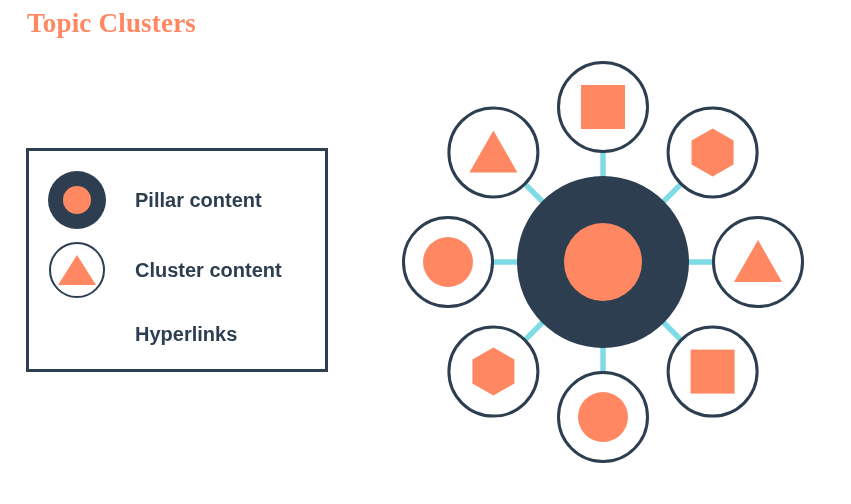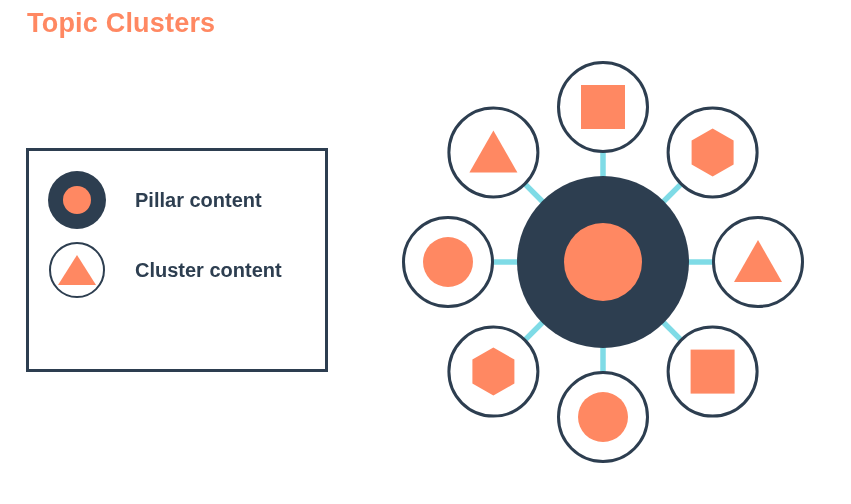--- a/index.html
+++ b/index.html
@@ -17,20 +17,21 @@
     overflow:hidden;
     font-family:"Liberation Sans", sans-serif;
   }
   .page-title{
     position:absolute;
     left:27px;top:8px;
     font-size:27px;
     font-weight:bold;
     letter-spacing:0.2px;
     color:var(--orange);
+    font-family:Liberation Serif, serif;
   }
   .legend-box{
     position:absolute;
     left:26px;top:148px;
     width:302px;height:224px;
     border:3px solid var(--navy);
     background:var(--bg);
   }
   .legend-row{
     position:absolute;
@@ -101,20 +102,26 @@
     <span class="legend-label">Pillar content</span>
   </div>
   <div class="legend-row" style="top:91px;height:56px;padding-left:24px;">
     <span class="legend-icon-slot">
       <span class="cluster-icon">
           <span class="tri"></span>
         </span>
     </span>
     <span class="legend-label">Cluster content</span>
   </div>
+  <div class="legend-row" style="top:162px;height:42px;">
+    <span class="legend-icon-slot">
+      <span class="hyperlink-icon"></span>
+    </span>
+    <span class="legend-label">Hyperlinks</span>
+  </div>
 </div>
 
 <svg class="diagram-svg" id="diagram" width="851" height="504" viewBox="0 0 851 504">
     <line x1="603" y1="182" x2="603" y2="149" stroke="#7fdbe6" stroke-width="5.5"></line>
     <line x1="659.5685424949238" y1="205.4314575050762" x2="682.9030662740798" y2="182.09693372592014" stroke="#7fdbe6" stroke-width="5.5"></line>
     <line x1="683" y1="262" x2="716" y2="262" stroke="#7fdbe6" stroke-width="5.5"></line>
     <line x1="659.5685424949238" y1="318.5685424949238" x2="682.9030662740798" y2="341.90306627407983" stroke="#7fdbe6" stroke-width="5.5"></line>
     <line x1="603" y1="342" x2="603" y2="375" stroke="#7fdbe6" stroke-width="5.5"></line>
     <line x1="546.4314575050762" y1="318.5685424949238" x2="523.0969337259202" y2="341.9030662740799" stroke="#7fdbe6" stroke-width="5.5"></line>
     <line x1="523" y1="262" x2="490" y2="262" stroke="#7fdbe6" stroke-width="5.5"></line>

